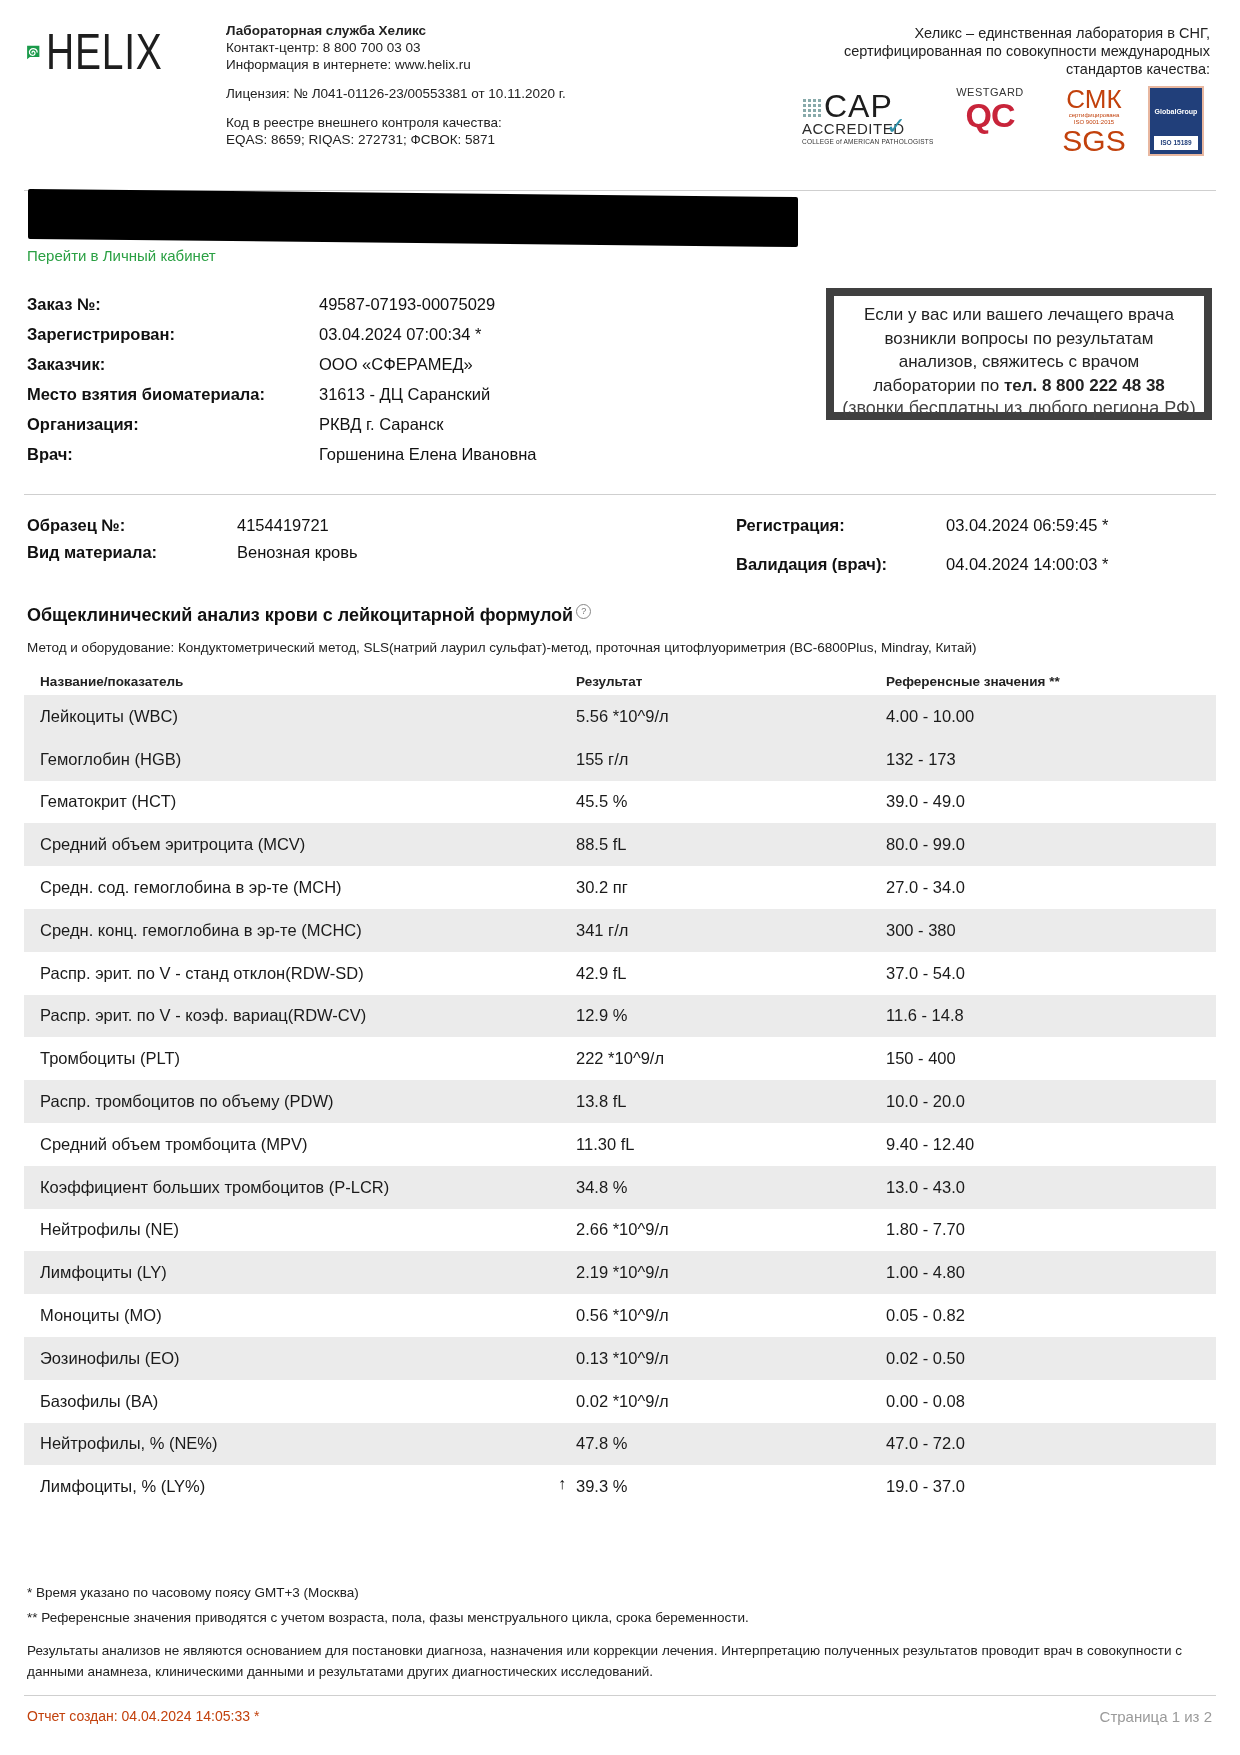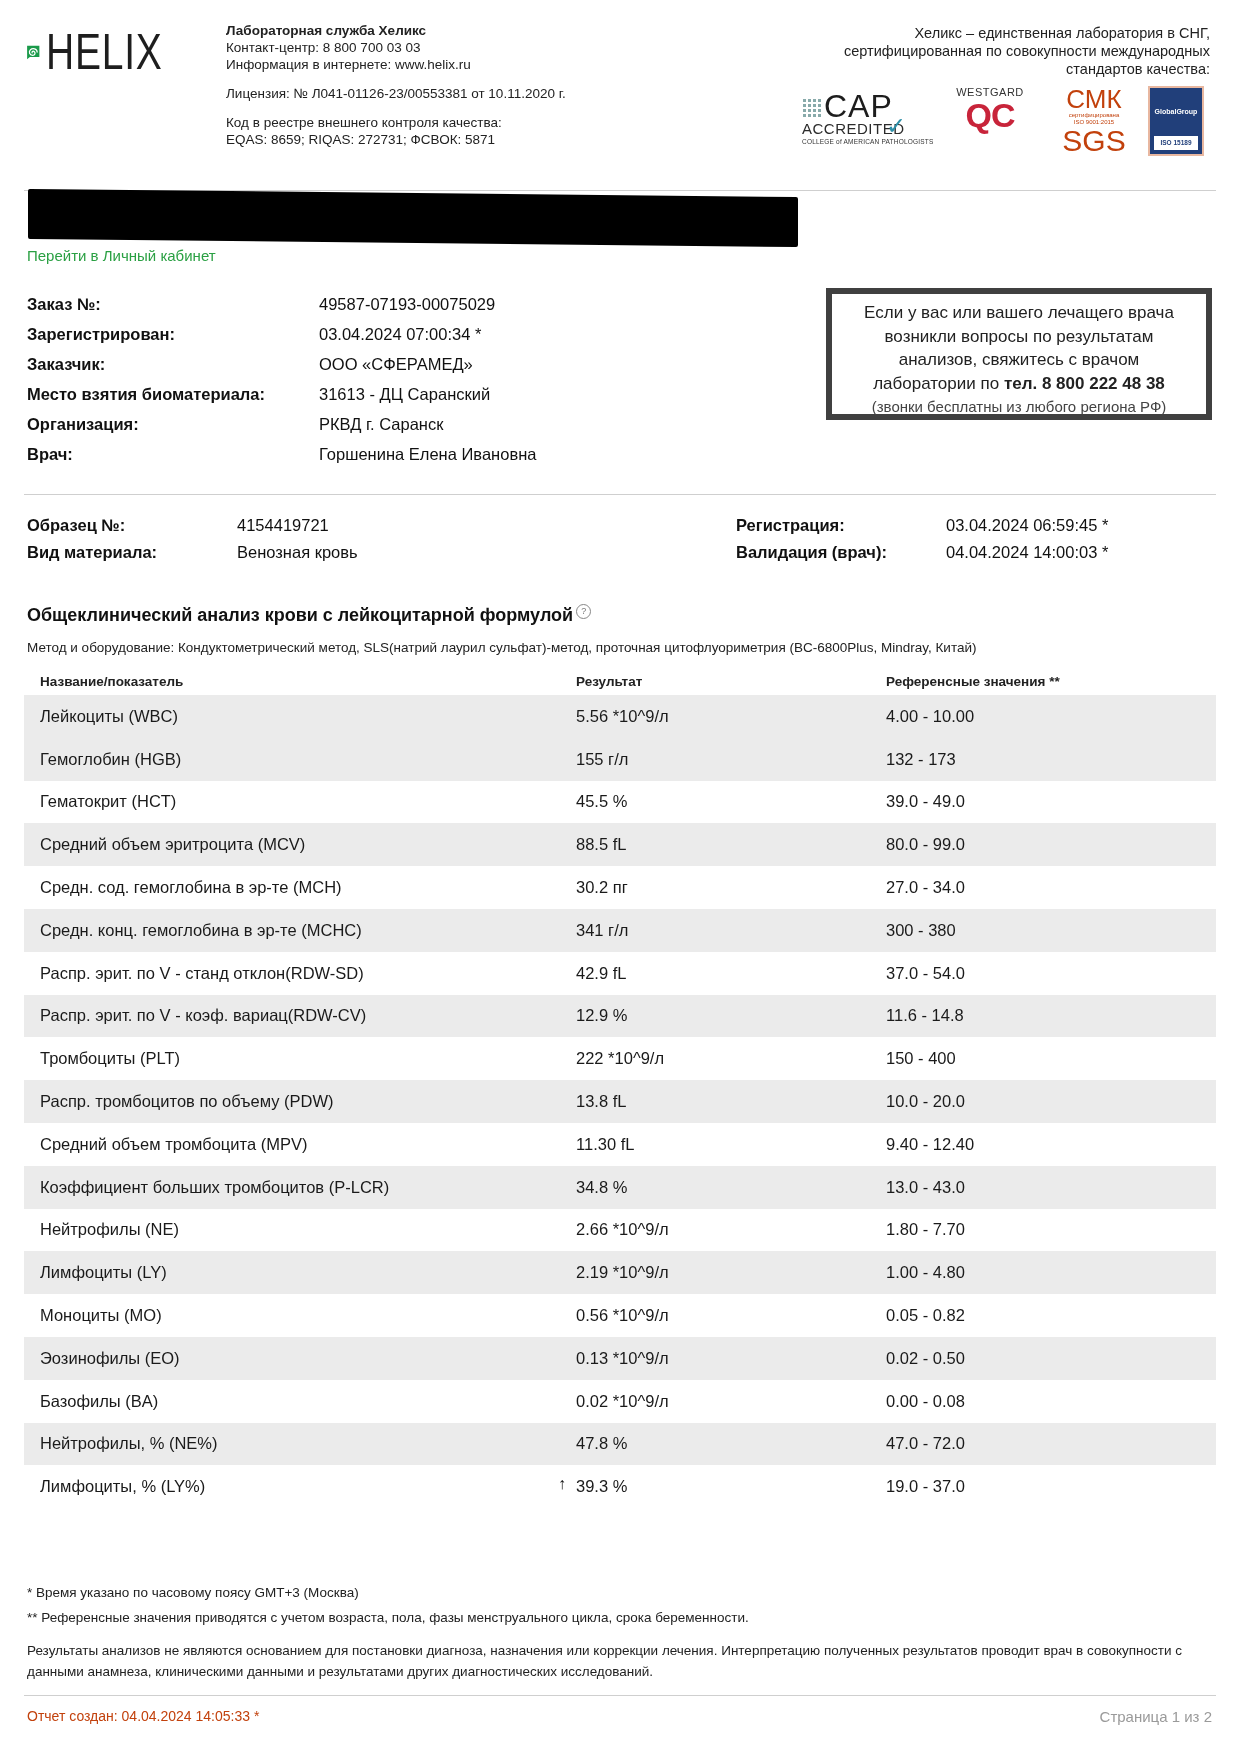--- a/index.html
+++ b/index.html
@@ -37,27 +37,27 @@
 
   .hr { left: 24px; right: 24px; height: 1px; background: #cfcfcf; }
   .redact { left: 28px; top: 193px; width: 770px; height: 50px; background: #000; transform: skewY(0.6deg); border-radius: 2px; }
   .cabinet-link { left: 27px; top: 247px; font-size: 15px; color: #2aa043; text-decoration: none; }
 
   
   .kv-label { font-weight: bold; font-size: 16.5px; color: #111; }
   .kv-value { font-size: 16.5px; color: #111; }
   .order-grid { left: 27px; top: 294px; display: grid; grid-template-columns: 292px auto; row-gap: 10px; line-height: 20px; }
 
-  .contact-box { left: 826px; top: 288px; width: 386px; height: 132px; border: 6px solid #404040; box-sizing: border-box;
+  .contact-box { left: 826px; top: 288px; width: 386px; height: 132px; border: 8px solid #404040; box-sizing: border-box;
                  text-align: center; font-size: 17px; line-height: 23.5px; color: #222; padding-top: 7px; }
   .contact-box .phone { font-weight: bold; }
-  .contact-box .note { font-size: 15px; color: #444; }
+  .contact-box .note { font-size: 18px; color: #444; }
 
   .sample-grid-l { left: 27px; top: 516px; display: grid; grid-template-columns: 210px auto; row-gap: 8px; line-height: 19px; }
-  .sample-grid-r { left: 736px; top: 516px; display: grid; grid-template-columns: 210px auto; row-gap: 8px; line-height: 19px; }
+  .sample-grid-r { left: 736px; top: 516px; display: grid; grid-template-columns: 210px auto; row-gap: 20px; line-height: 19px; }
 
   .test-title { left: 27px; top: 604px; font-size: 18px; font-weight: bold; color: #111; }
   .help-icon { display: inline-block; width: 13px; height: 13px; border: 1px solid #888; border-radius: 50%; font-size: 9px;
                line-height: 13px; text-align: center; color: #777; vertical-align: super; margin-left: 3px; font-weight: normal; }
   .method { left: 27px; top: 640px; font-size: 13.5px; color: #222; }
 
   
   .table { left: 24px; top: 667px; width: 1192px; }
   .thead { display: flex; height: 28px; align-items: center; font-size: 13.5px; font-weight: bold; color: #222; }
   .row { display: flex; height: 42.8px; align-items: center; font-size: 16.5px; color: #1a1a1a; }

